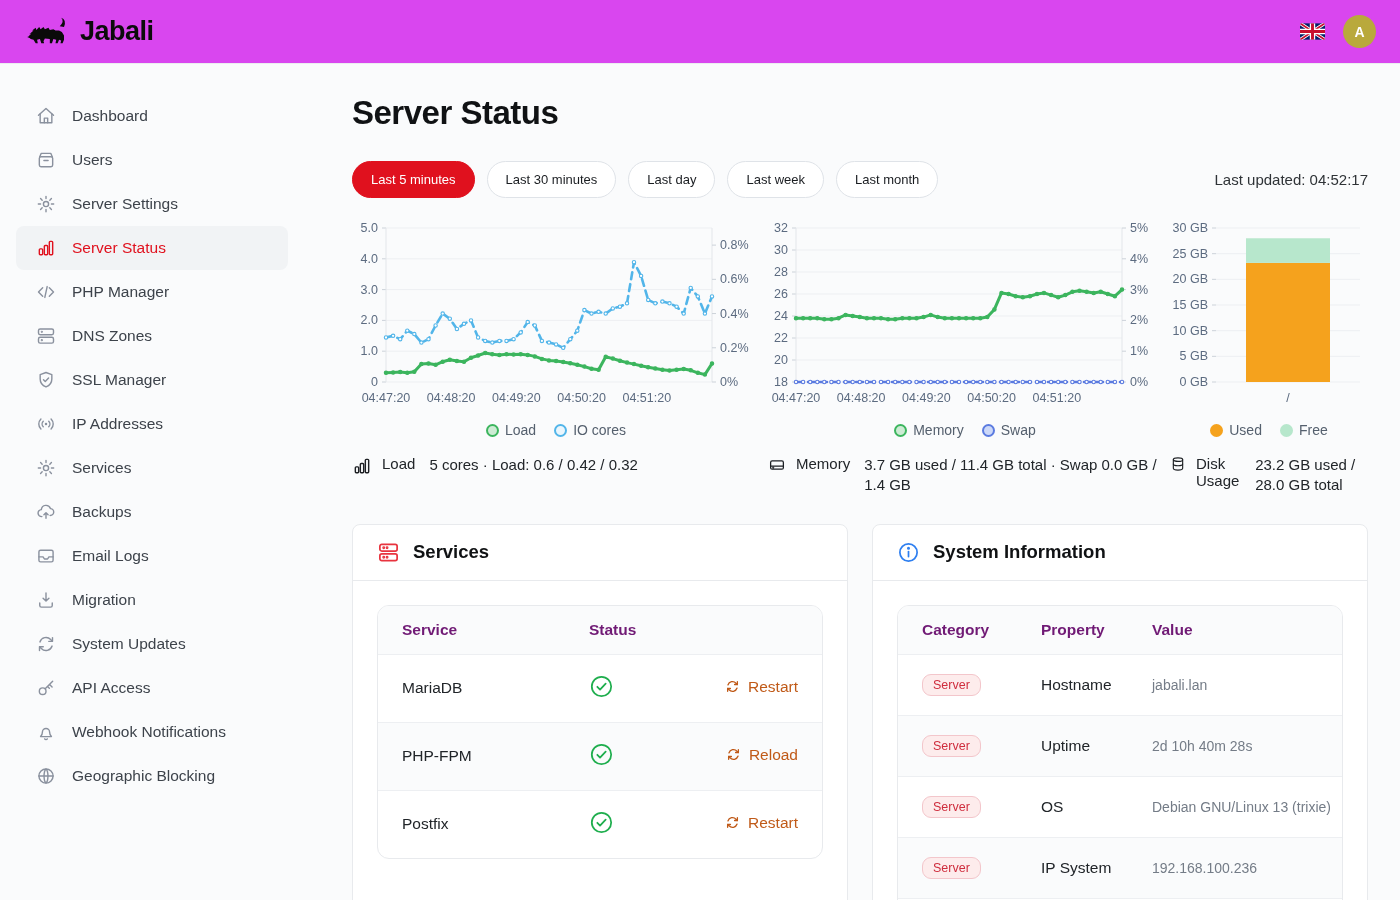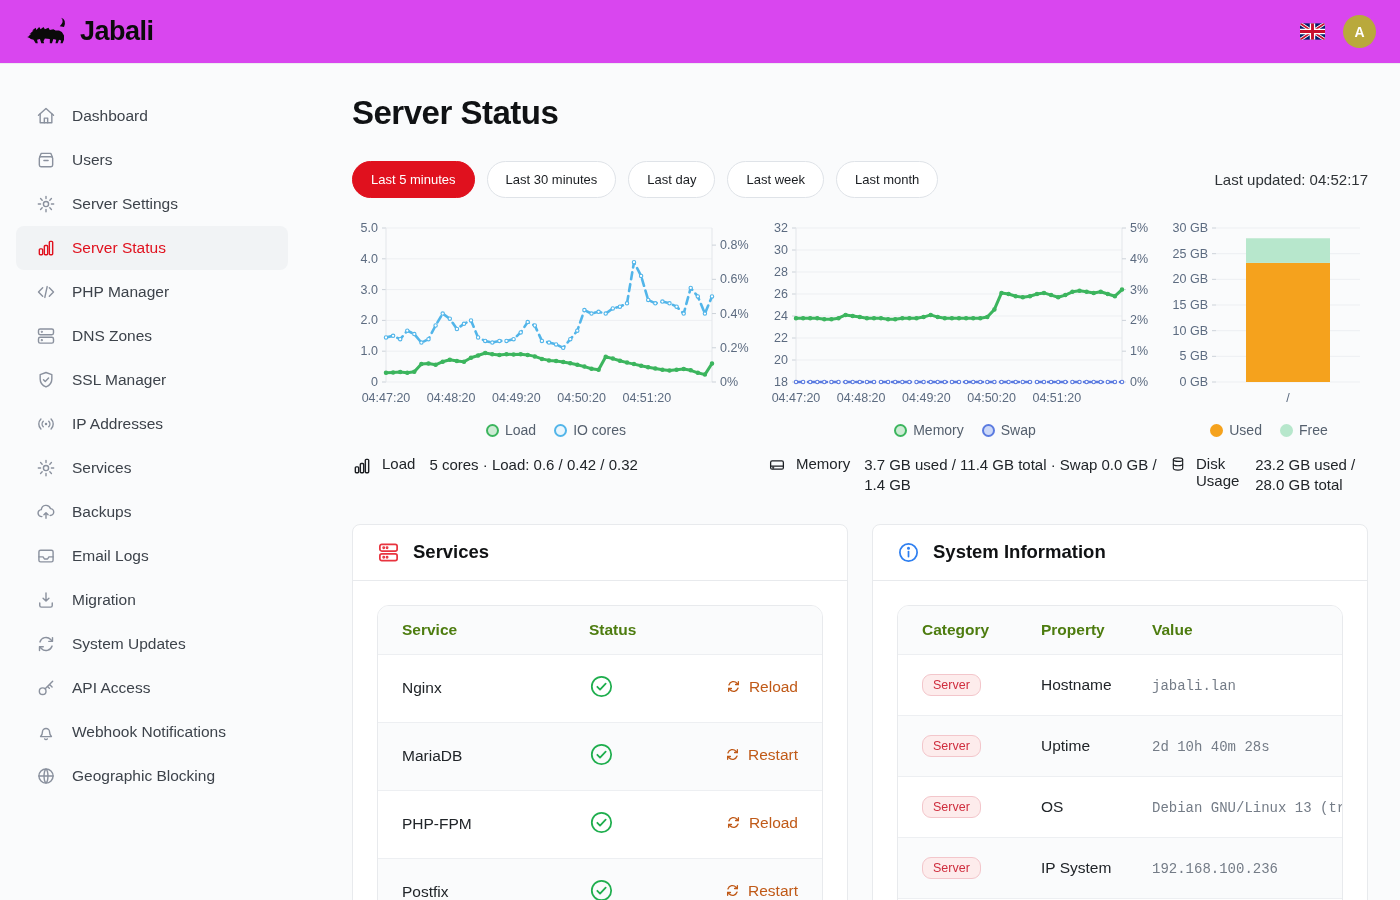--- a/index.html
+++ b/index.html
@@ -57,32 +57,32 @@
   .cards-row { grid-template-columns:496px 496px; margin-top:28px; }
   .card { background:#fff; border:1px solid #e8eaed; border-radius:8px; }
   .card-head { display:flex; align-items:center; gap:13px; padding:16px 24px;
     border-bottom:1px solid #e8eaed; }
   .card-head h2 { font-size:18.5px; font-weight:700; color:#101214; }
   .card-icon { line-height:0; }
   .card-body { padding:24px; }
   .tbl-wrap { border:1px solid #e8eaed; border-radius:12px; overflow:hidden; }
   table.tbl { width:100%; border-collapse:collapse; table-layout:fixed; font-size:15.5px; }
   .tbl thead tr { background:#fafbfc; }
-  .tbl th { text-align:left; font-weight:700; color:#4d7c0f; padding:15px 0 15px 24px; }
+  .tbl th { text-align:left; font-weight:700; color:#701a75; padding:15px 0 15px 24px; }
   .tbl td { padding:19px 0 19px 24px; }
   .tbl tbody tr { border-top:1px solid #edeff2; }
   .tbl tbody tr:nth-child(even) { background:#fafbfc; }
   .check { line-height:0; display:inline-block; }
   .action { display:inline-flex; align-items:center; gap:8px; color:#c05a18; background:none;
     border:none; font-size:15.5px; font-family:inherit; cursor:pointer; }
   .action .ric { line-height:0; }
   td.act-cell { text-align:right; padding-right:24px; }
   .badge { display:inline-block; padding:3px 10px; border-radius:9px; background:#fdecec;
     border:1px solid #f3c6cb; color:#cf2e3e; font-size:12.5px; }
-  .mono { font-family:Liberation Mono, monospace; font-size:14px; color:#747c87;
+  .mono { font-family:Liberation Sans, sans-serif; font-size:14px; color:#747c87;
     white-space:nowrap; }
   td.val-cell { overflow:hidden; }
 </style>
 </head>
 <body>
 
 <header class="topbar">
   <div class="brand">
     <span class="brand-logo">
       <svg width="46" height="34" viewBox="0 0 64 48">
@@ -645,34 +645,20 @@
                 </colgroup>
               <thead>
                   <tr>
                 <th>Service</th>
                 <th>Status</th>
                 <th></th>
               </tr>
                 </thead>
               <tbody id="services-body">
                   <tr>
-                    <td>Nginx</td>
-                    <td><span class="check"><svg width="25" height="25" viewBox="0 0 24 24" fill="none" stroke="#1fae4e" stroke-width="1.7" stroke-linecap="round" stroke-linejoin="round">
-                          <circle cx="12" cy="12" r="9.3"></circle>
-                          <path d="M8 12.3l2.6 2.6 5.4-5.6"></path>
-                        </svg></span></td>
-                    <td class="act-cell"><button class="action">
-                        <span class="ric"><svg width="15" height="15" viewBox="0 0 24 24" fill="none" stroke="currentColor" stroke-width="2.1" stroke-linecap="round" stroke-linejoin="round">
-                            <path d="M4.7 9.5a7.6 7.6 0 0112.9-2.8l2 2.1M19.3 14.5a7.6 7.6 0 01-12.9 2.8l-2-2.1"></path>
-                            <path d="M19.8 4.3v4.5h-4.5M4.2 19.7v-4.5h4.5"></path>
-                          </svg></span>
-                        <span>Reload</span>
-                      </button></td>
-                  </tr>
-                  <tr>
                     <td>MariaDB</td>
                     <td><span class="check"><svg width="25" height="25" viewBox="0 0 24 24" fill="none" stroke="#1fae4e" stroke-width="1.7" stroke-linecap="round" stroke-linejoin="round">
                           <circle cx="12" cy="12" r="9.3"></circle>
                           <path d="M8 12.3l2.6 2.6 5.4-5.6"></path>
                         </svg></span></td>
                     <td class="act-cell"><button class="action">
                         <span class="ric"><svg width="15" height="15" viewBox="0 0 24 24" fill="none" stroke="currentColor" stroke-width="2.1" stroke-linecap="round" stroke-linejoin="round">
                             <path d="M4.7 9.5a7.6 7.6 0 0112.9-2.8l2 2.1M19.3 14.5a7.6 7.6 0 01-12.9 2.8l-2-2.1"></path>
                             <path d="M19.8 4.3v4.5h-4.5M4.2 19.7v-4.5h4.5"></path>
                           </svg></span>

